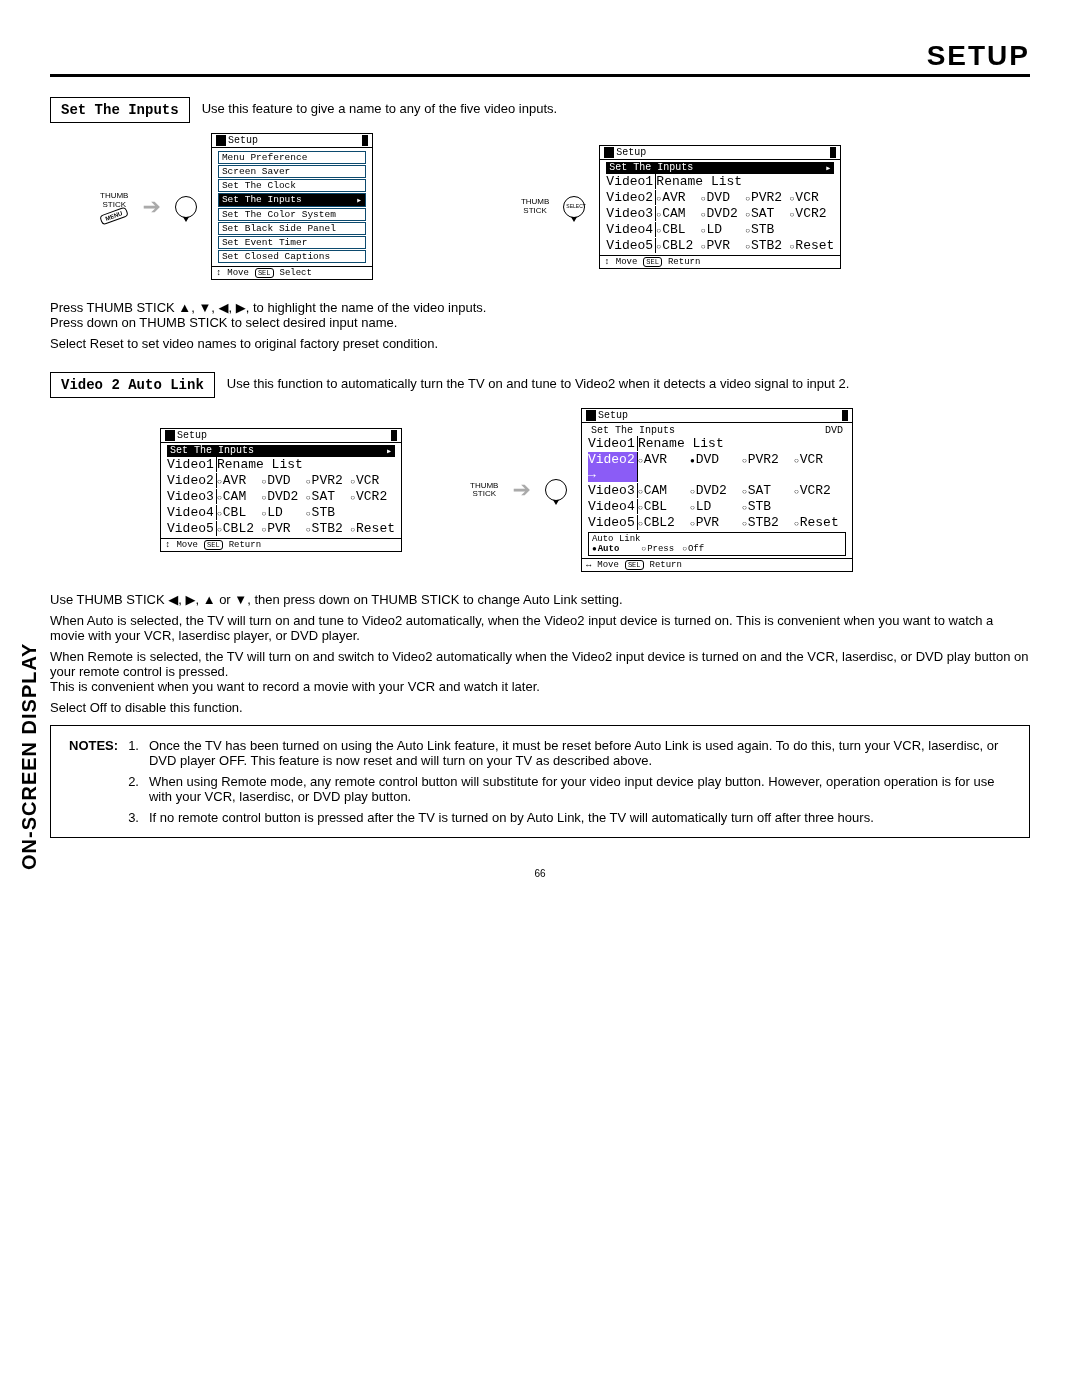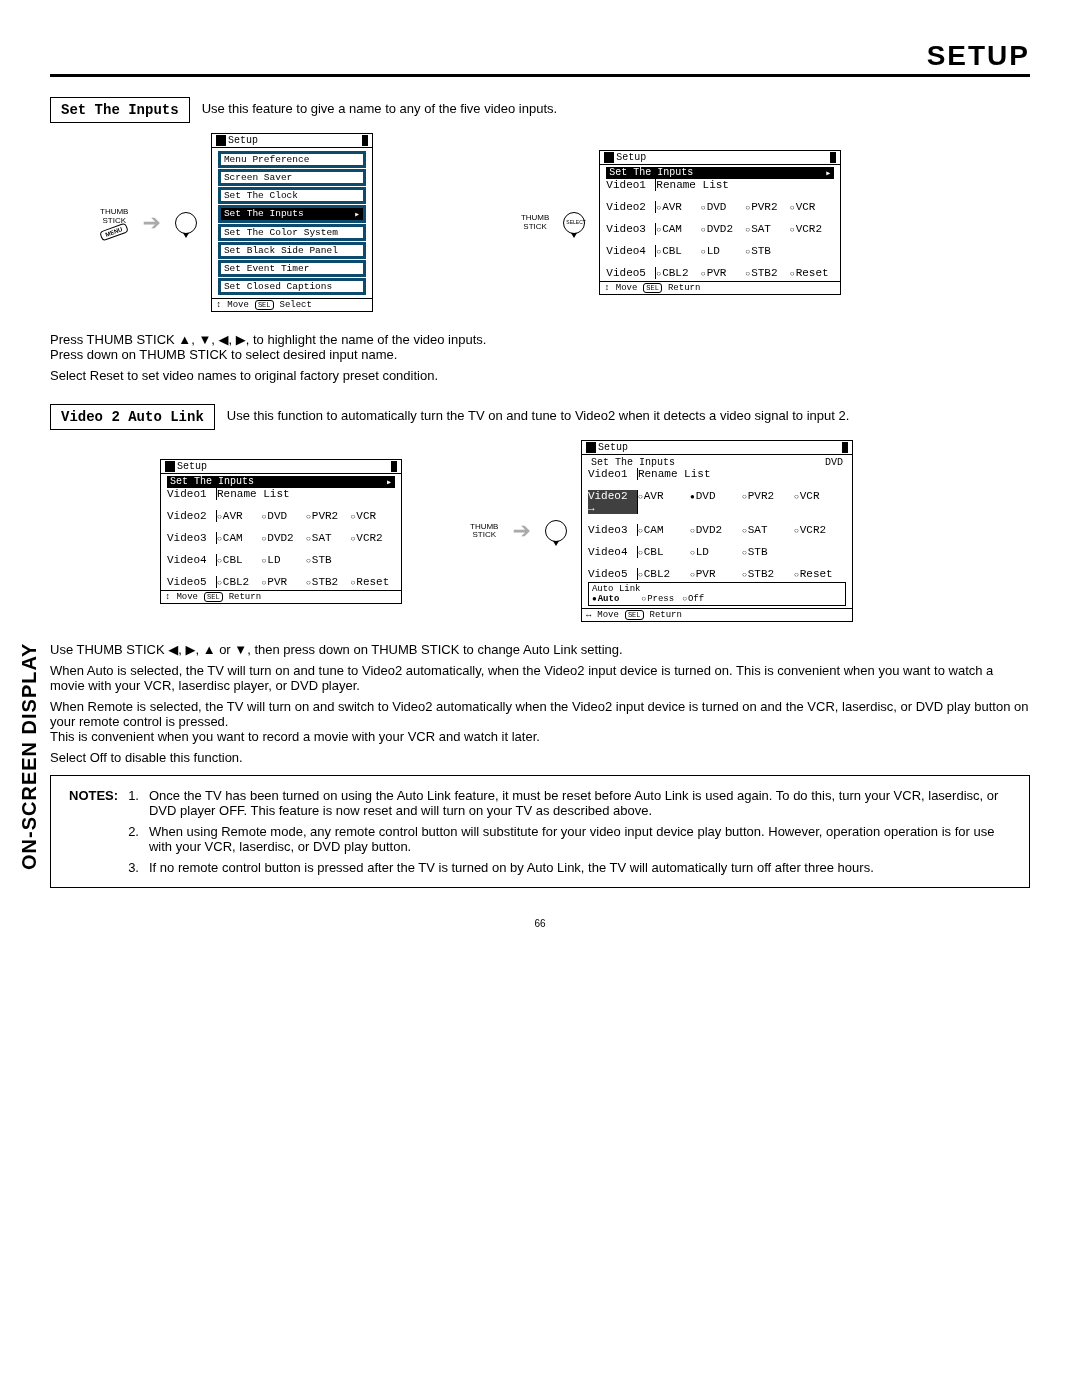--- a/index.html
+++ b/index.html
@@ -102,21 +102,21 @@
     border-bottom: 1px solid #000;
     display:flex;
   }
   .osd .title .blk {
     background:#000; color:#fff; padding:0 2px; margin-right:2px;
   }
   .osd .body {
     padding: 2px 6px;
   }
   .osd .item {
-    border: 3px solid #0c4a6e;
+    border: 1px solid #0c4a6e;
     padding: 0 3px;
     margin: 1px 0;
     font-size: 9.5px;
     display:flex;
     justify-content:space-between;
   }
   .osd .item.hl {
     background: #000;
     color: #fff;
   }
@@ -130,22 +130,22 @@
   }
   .osd .foot .key {
     border:1px solid #000;
     border-radius:3px;
     font-size:7px;
     padding: 0 2px;
   }
   .osd .grid {
     display: grid;
     grid-template-columns: 50px 1fr 1fr 1fr 1fr;
-    font-size: 11px;
-    row-gap: 10px;
+    font-size: 13px;
+    row-gap: 1px;
   }
   .osd .grid .lbl { border-right:1px solid #000; padding-right:2px;}
   .osd .grid .opt { white-space: nowrap; }
   .opt::before { content:"○"; font-size:8px; margin-right:1px; }
   .opt.sel::before { content:"●"; }
   .osd .hlrow { background:#000; color:#fff; display:flex; justify-content:space-between; padding:0 3px;}
   .osd .plainrow { display:flex; justify-content:space-between; padding:0 3px;}
   .autolink {
     border:1px solid #000;
     margin-top:2px;
@@ -371,21 +371,21 @@
         <span style="margin-left:auto;background:#000;width:6px;">&nbsp;</span>
       </div>
     <div class="body">
       <div class="plainrow">
           <span>Set The Inputs</span>
           <span>DVD</span>
         </div>
       <div class="grid" id="osdD">
           <div class="lbl">Video1</div>
           <div style="grid-column: 2 / span 4;">Rename List</div>
-          <div class="lbl" style="background: #404040; color: rgb(255, 255, 255);">Video2 →</div>
+          <div class="lbl" style="background: #8b5cf6; color: rgb(255, 255, 255);">Video2 →</div>
           <div class="opt">AVR</div>
           <div class="opt sel">DVD</div>
           <div class="opt">PVR2</div>
           <div class="opt">VCR</div>
           <div class="lbl">Video3</div>
           <div class="opt">CAM</div>
           <div class="opt">DVD2</div>
           <div class="opt">SAT</div>
           <div class="opt">VCR2</div>
           <div class="lbl">Video4</div>

